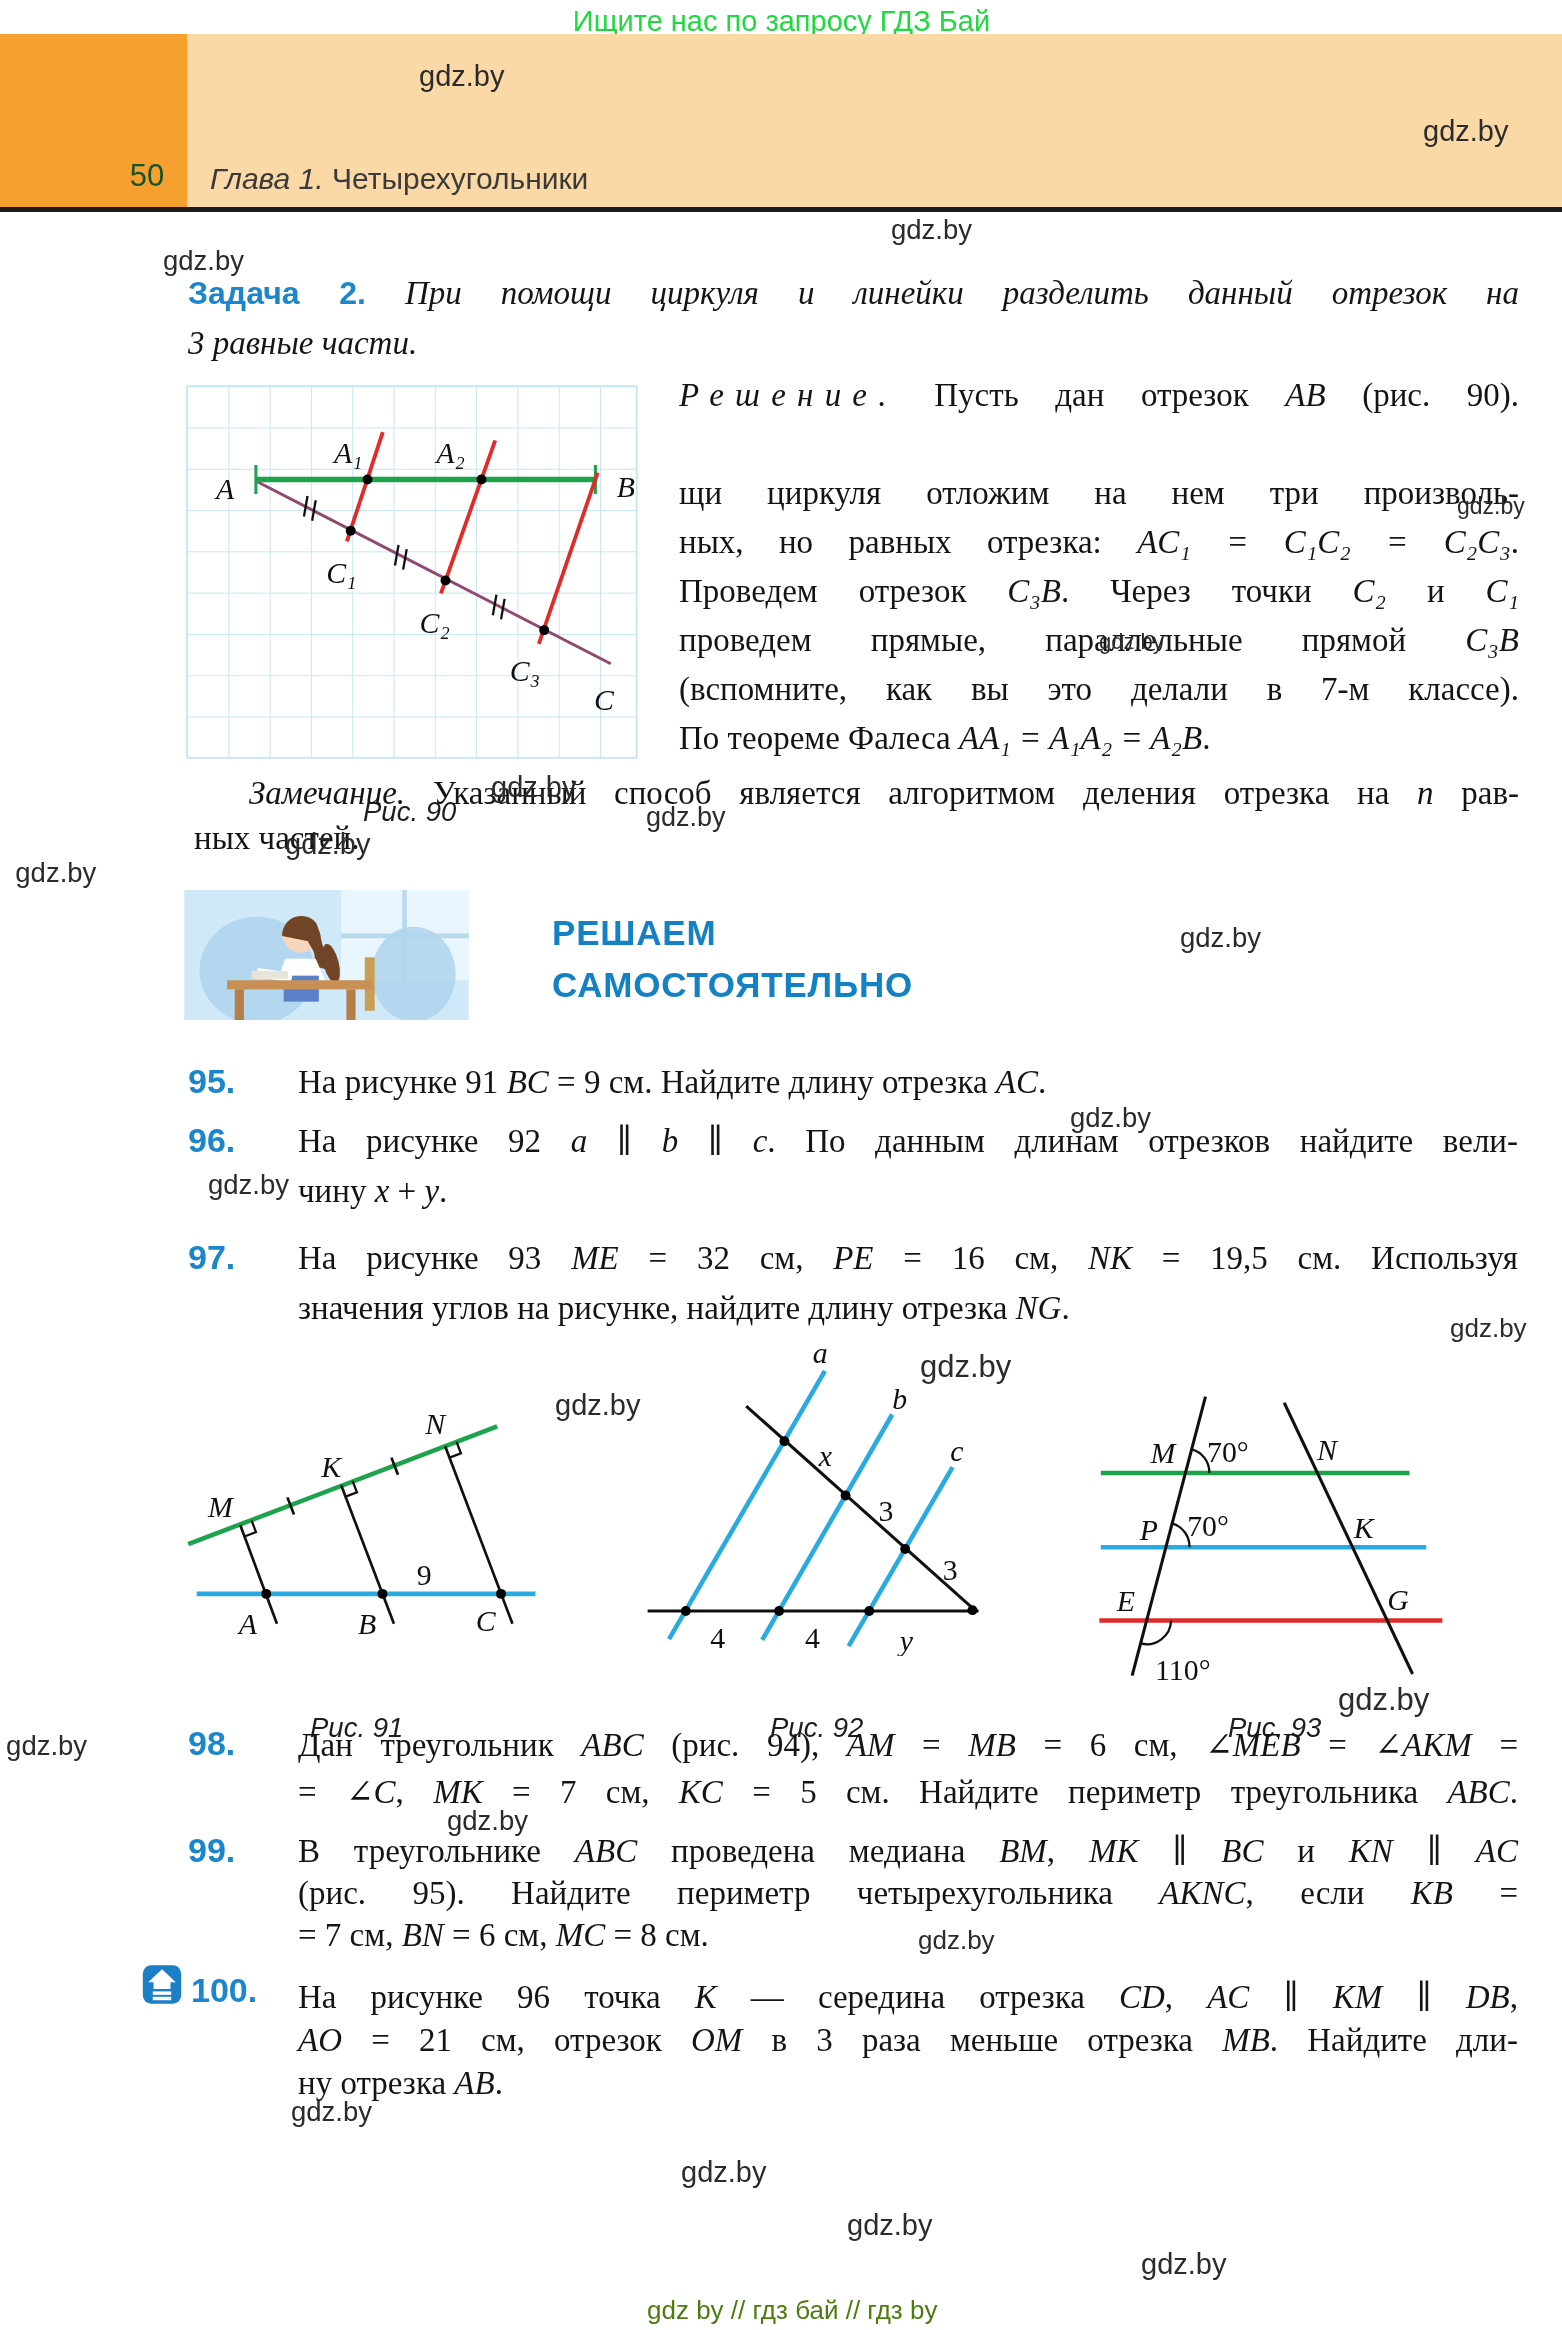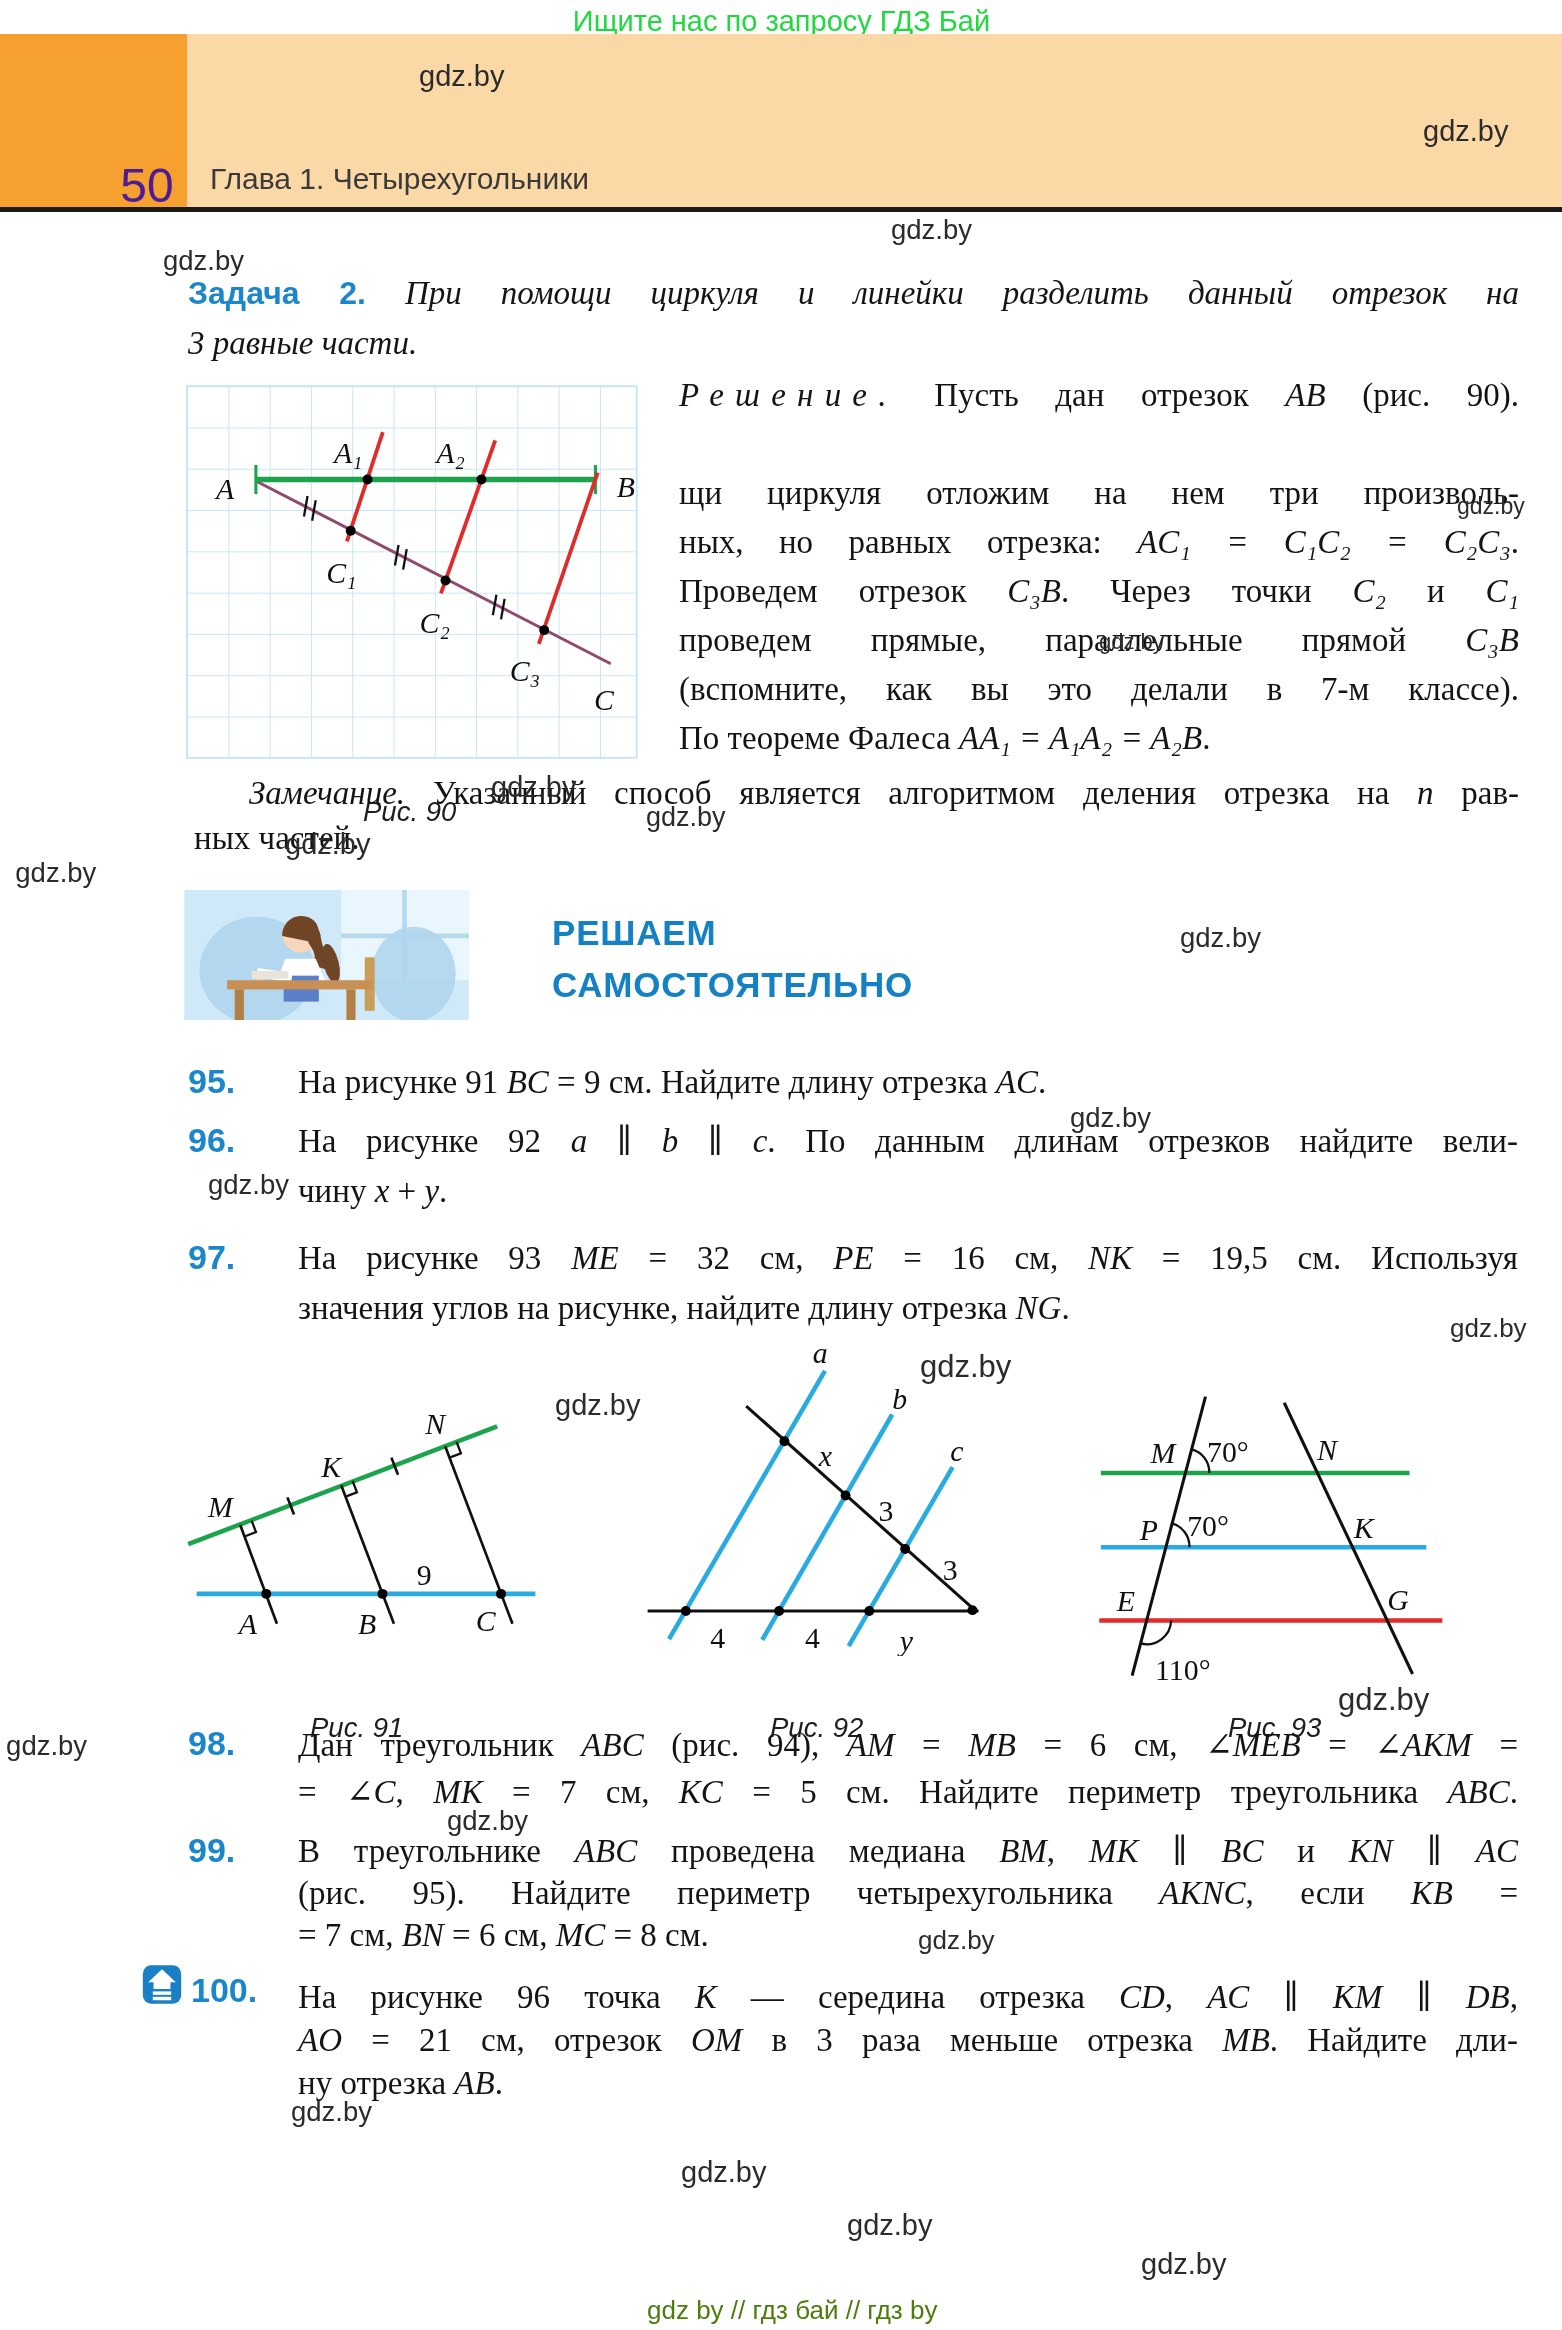--- a/index.html
+++ b/index.html
@@ -7,24 +7,24 @@
         font-family:"Liberation Serif","DejaVu Serif",serif;color:#141414;}
   .abs{position:absolute;}
   
   #top-banner{position:absolute;left:0;top:4.6px;width:100%;text-align:center;
     font-family:"Liberation Sans","DejaVu Sans",sans-serif;font-size:29px;font-weight:500;color:#1fd93f;}
   
   #band-dark{position:absolute;left:0;top:34px;width:187px;height:174px;background:#f5a02f;}
   #band-light{position:absolute;left:187px;top:34px;width:1376px;height:174px;background:#fad9a6;}
   #band-rule{position:absolute;left:0;top:207px;width:100%;height:5.4px;background:#1b1b1b;}
   #page-number{position:absolute;left:107px;top:158px;width:80px;text-align:center;
-    font-family:"Liberation Sans","DejaVu Sans",sans-serif;font-size:48px;color:#4c1d95;}
+    font-family:"Liberation Sans","DejaVu Sans",sans-serif;font-size:31px;color:#14532d;}
   #chapter{position:absolute;left:210px;top:162px;font-family:"Liberation Sans","DejaVu Sans",sans-serif;
     font-size:30px;color:#3a3a3a;}
-  #chapter .ital{}
+  #chapter .ital{font-style:italic;}
   
   .watermark{position:absolute;font-family:"Liberation Sans","DejaVu Sans",sans-serif;color:#2b2b2b;white-space:nowrap;}
   
   .line{position:absolute;font-size:33px;line-height:1.16;white-space:nowrap;color:#141414;}
   .line.j{white-space:normal;text-align:justify;text-align-last:justify;}
   .it{font-style:italic;}
   .sp{letter-spacing:.34em;font-style:italic;}
   .plabel{font-family:"Liberation Sans","DejaVu Sans",sans-serif;font-weight:700;font-size:32px;color:#1b86cc;}
   .prob-num{position:absolute;font-family:"Liberation Sans","DejaVu Sans",sans-serif;
     font-weight:700;font-size:34px;color:#1b86cc;}

